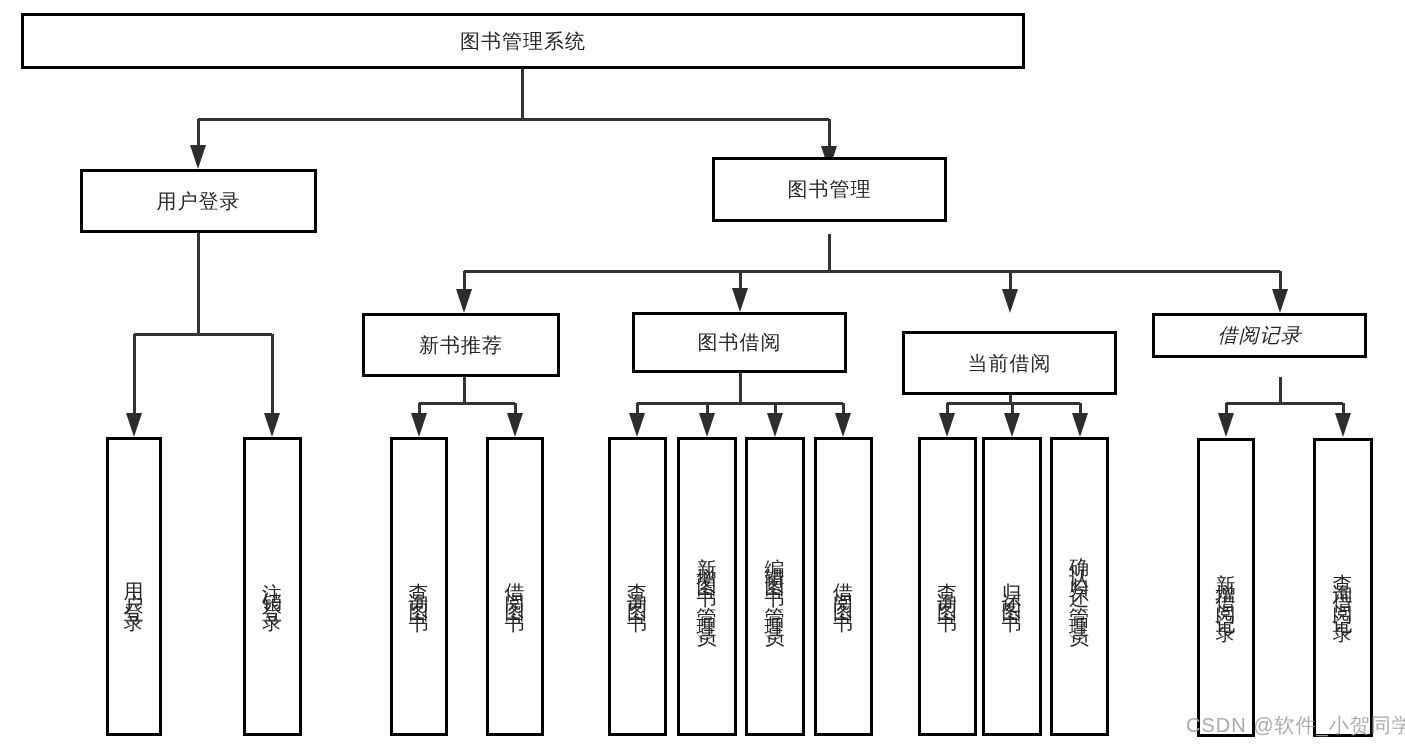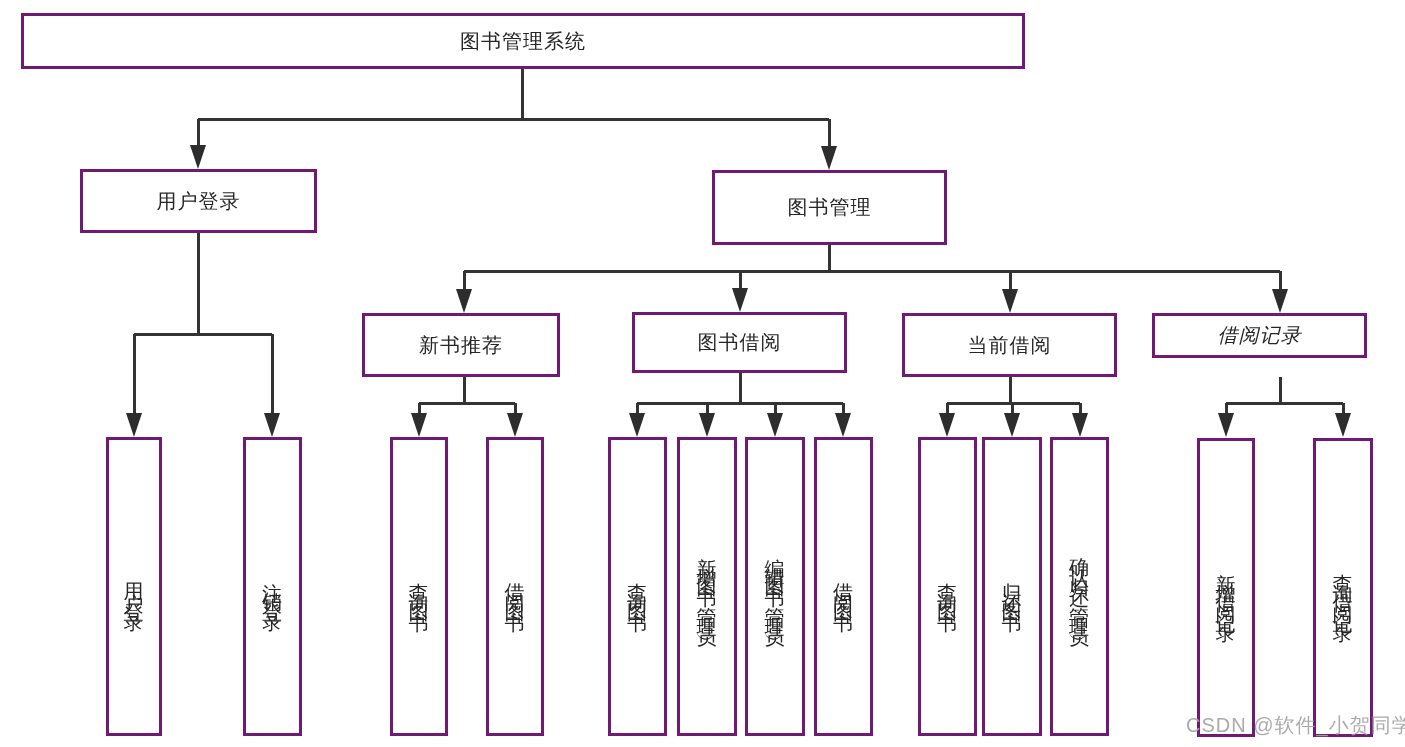--- a/index.html
+++ b/index.html
@@ -8,21 +8,21 @@
     width:1405px; height:747px;
     background:#ffffff;
     overflow:hidden;
     font-family:"Liberation Sans", sans-serif;
     color:#262626;
   }
   #connectors { position:absolute; left:0; top:0; pointer-events:none; }
   .box {
     position:absolute;
     background:#ffffff;
-    border:3px solid #701a75;
+    border:3px solid #000000;
     box-sizing:border-box;
     display:flex;
     align-items:center;
     justify-content:center;
   }
   .hlabel {
     font-size:20px;
     letter-spacing:1px;
     color:#262626;
     white-space:nowrap;
@@ -93,31 +93,31 @@
     </g>
   </svg>
 
   <div class="box" style="left:21px; top:13px; width:1004px; height:56px;">
     <span class="hlabel">图书管理系统</span>
   </div>
 
   <div class="box" style="left:80px; top:169px; width:237px; height:64px;">
     <span class="hlabel">用户登录</span>
   </div>
-  <div class="box" style="left:712px; top:170px; width:235px; height:75px;">
+  <div class="box" style="left:712px; top:157px; width:235px; height:65px;">
     <span class="hlabel">图书管理</span>
   </div>
 
   <div class="box" style="left:362px; top:313px; width:198px; height:64px;">
     <span class="hlabel">新书推荐</span>
   </div>
   <div class="box" style="left:632px; top:312px; width:215px; height:61px;justify-content:center;">
     <span class="hlabel">图书借阅</span>
   </div>
-  <div class="box" style="left:902px; top:313px; width:215px; height:64px;">
+  <div class="box" style="left:902px; top:331px; width:215px; height:64px;">
     <span class="hlabel">当前借阅</span>
   </div>
   <div class="box" style="left:1152px; top:313px; width:215px; height:45px;font-style:italic;">
     <span class="hlabel">借阅记录</span>
   </div>
 
   <div class="box leaf" style="left:106px; top:437px; width:56px; height:299px;">
     <span class="vlabel">用户登录</span>
   </div>
   <div class="box leaf" style="left:243px; top:437px; width:59px; height:299px;">

